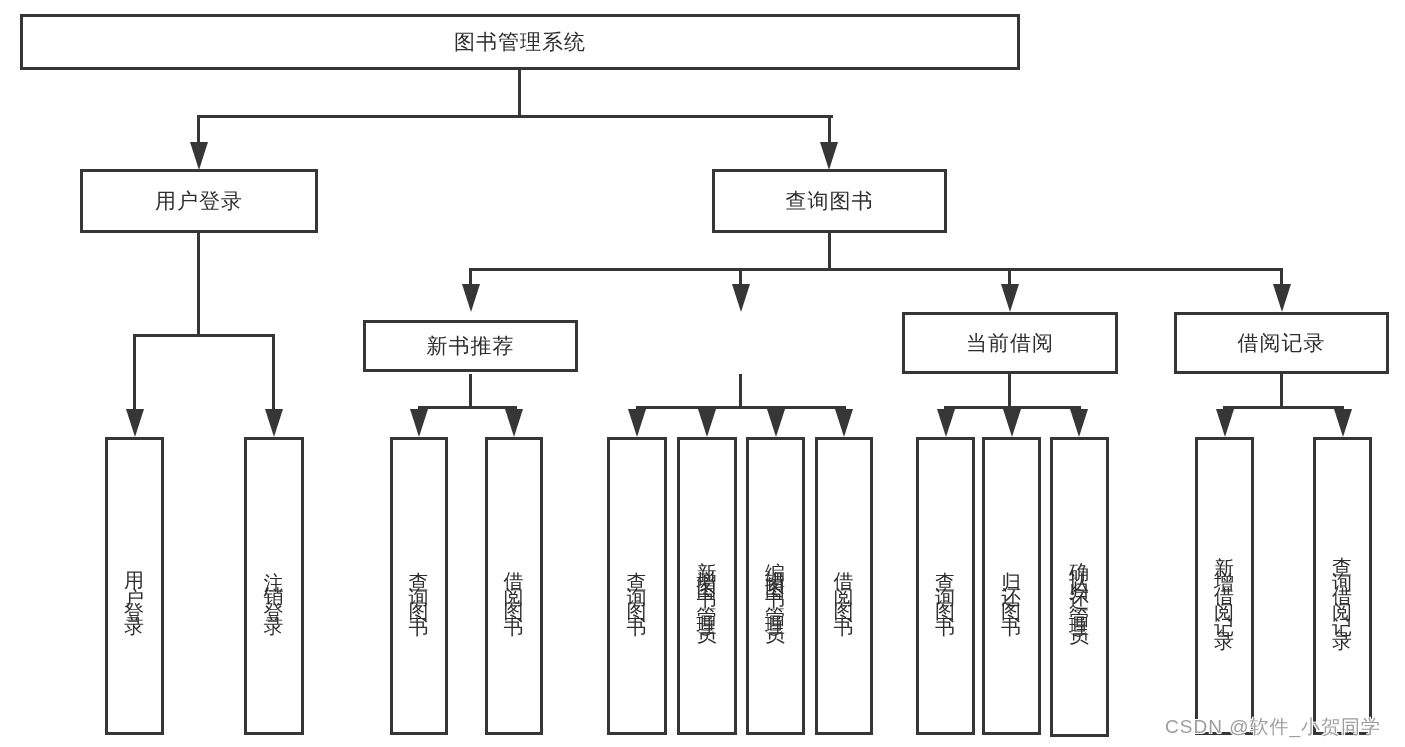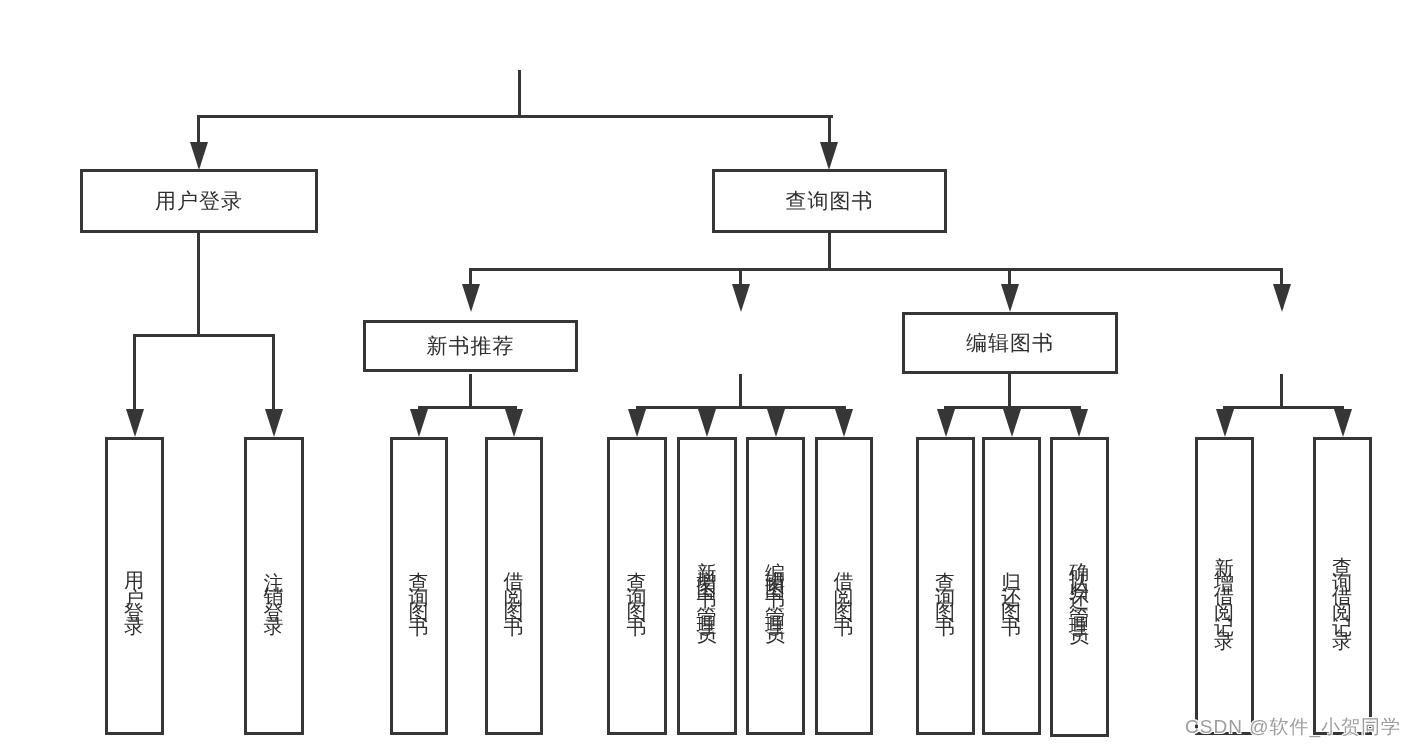--- a/index.html
+++ b/index.html
@@ -41,21 +41,21 @@
   .arrow {
     position: absolute;
     width: 0;
     height: 0;
     border-left: 9px solid transparent;
     border-right: 9px solid transparent;
     border-top: 28px solid #363636;
   }
   .watermark {
     position: absolute;
-    right: 4px;
+    right: 24px;
     bottom: 7px;
     font-size: 19px;
     color: #9d9d9d;
     letter-spacing: 1px;
     text-shadow: 1px 1px 0 #ffffff, -1px -1px 0 #ffffff, 1px -1px 0 #ffffff, -1px 1px 0 #ffffff;
     white-space: nowrap;
   }
 </style>
 </head>
 <body>
@@ -99,33 +99,39 @@
       <div class="arrow" style="left: 698px; top: 409px;"></div>
       <div class="arrow" style="left: 767px; top: 409px;"></div>
       <div class="arrow" style="left: 835px; top: 409px;"></div>
       <div class="arrow" style="left: 937px; top: 409px;"></div>
       <div class="arrow" style="left: 1003px; top: 409px;"></div>
       <div class="arrow" style="left: 1070px; top: 409px;"></div>
       <div class="arrow" style="left: 1216px; top: 409px;"></div>
       <div class="arrow" style="left: 1334px; top: 409px;"></div>
     </div>
 
+  <div class="box" style="left:20px;top:14px;width:1000px;height:56px">
+    <span class="hlabel">图书管理系统</span>
+  </div>
 
   <div class="box" style="left:80px;top:169px;width:238px;height:64px">
     <span class="hlabel">用户登录</span>
   </div>
   <div class="box" style="left:712px;top:169px;width:235px;height:64px">
     <span class="hlabel">查询图书</span>
   </div>
 
   <div class="box" style="left:363px;top:320px;width:215px;height:52px">
     <span class="hlabel">新书推荐</span>
   </div>
   <div class="box" style="left:902px;top:312px;width:216px;height:62px">
-    <span class="hlabel">编辑图书</span>
+    <span class="hlabel">当前借阅</span>
+  </div>
+  <div class="box" style="left:1174px;top:312px;width:215px;height:62px">
+    <span class="hlabel">借阅记录</span>
   </div>
 
   <div class="box leaf" style="left:105px;width:59px">
     <span class="vtext" style="letter-spacing: 15px;">用户登录</span>
   </div>
   <div class="box leaf" style="left:244px;width:60px">
     <span class="vtext" style="letter-spacing: 15px;">注销登录</span>
   </div>
 
   <div class="box leaf" style="left:390px;width:58px">

